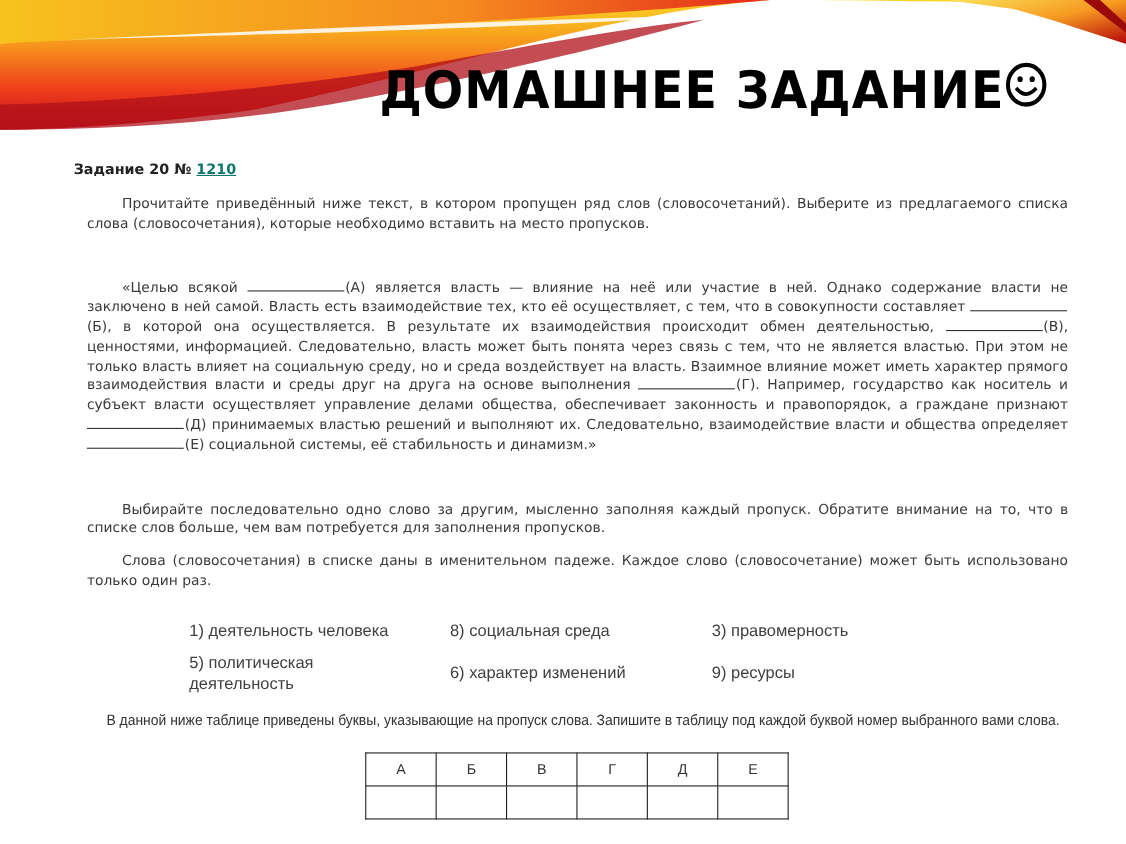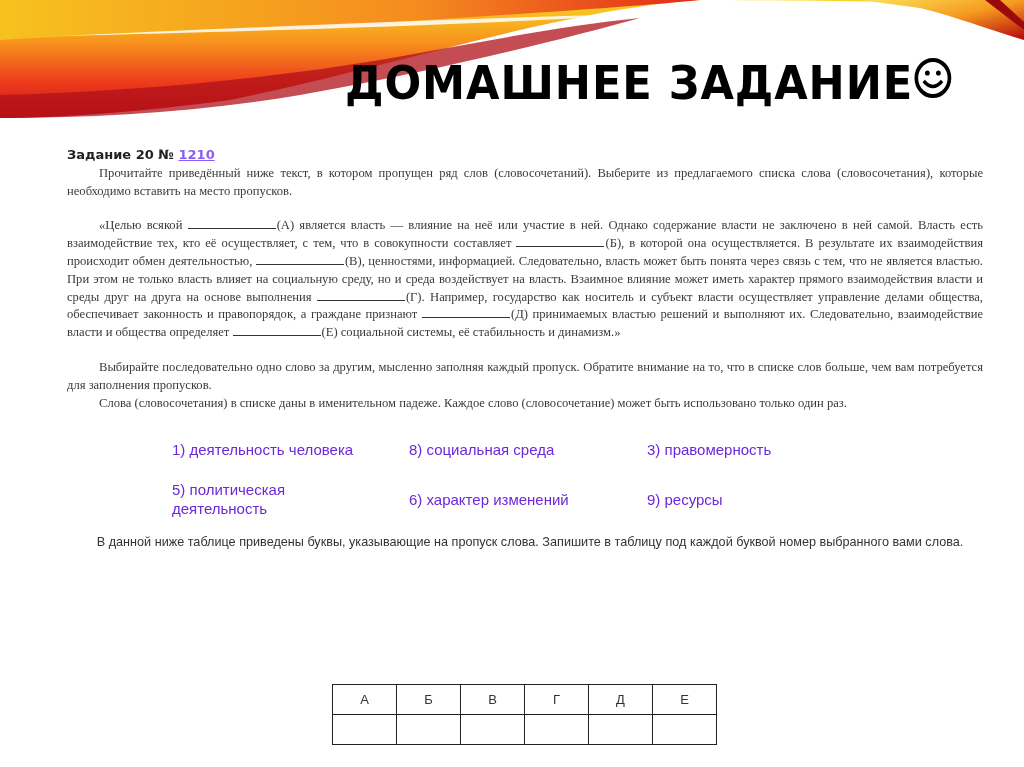--- a/index.html
+++ b/index.html
@@ -15,29 +15,29 @@
       font-size: 47px; letter-spacing: 1px; color: #000;
       white-space: nowrap; z-index: 2; transform: scaleX(0.92); transform-origin: left top;
     }
     .smiley { display: inline-block; vertical-align: baseline; }
     .content {
       position: absolute; left: 67px; top: 146px; width: 916px;
       font-family: "DejaVu Sans", sans-serif; font-size: 12.6px; color: #3a3a3a;
       line-height: 17.8px; z-index: 2;
     }
     .task-head { font-weight: bold; color: #222; font-size: 13px; margin-bottom: 1px; }
-    .task-link { color: #8b5cf6; text-decoration: underline; }
-    .para { text-align: justify; text-indent: 32px; margin: 0; font-family: Liberation Serif, serif; }
+    .task-link { color: #0f766e; text-decoration: underline; }
+    .para { text-align: justify; text-indent: 32px; margin: 12px; }
     .gap { height: 17px; }
     .blank { display: inline-block; width: 88px; border-bottom: 1px solid #333; height: 11px; margin-right: 1px; }
     .options {
       margin: 18px 0 0 105px; display: grid;
       grid-template-columns: 237px 238px 240px;
-      font-family: "Liberation Sans", sans-serif; font-size: 15px; color: #6d28d9;
-      row-gap: 12px;
+      font-family: "Liberation Sans", sans-serif; font-size: 15px; color: #404040;
+      row-gap: 0;
     }
     .opt { display: flex; align-items: center; min-height: 38px; line-height: 19px; }
     .instr {
       margin-top: 14px; font-family: "Liberation Sans", sans-serif; font-size: 13.6px;
       color: #333; text-align: justify; text-indent: 32px; line-height: 19px;
       transform: scaleX(0.93); transform-origin: left top; width: 985px;
     }
     .answer-table {
       position: absolute; left: 332px; top: 684px; border-collapse: collapse; z-index: 2;
       font-family: "Liberation Sans", sans-serif; font-size: 13px; color: #333;

